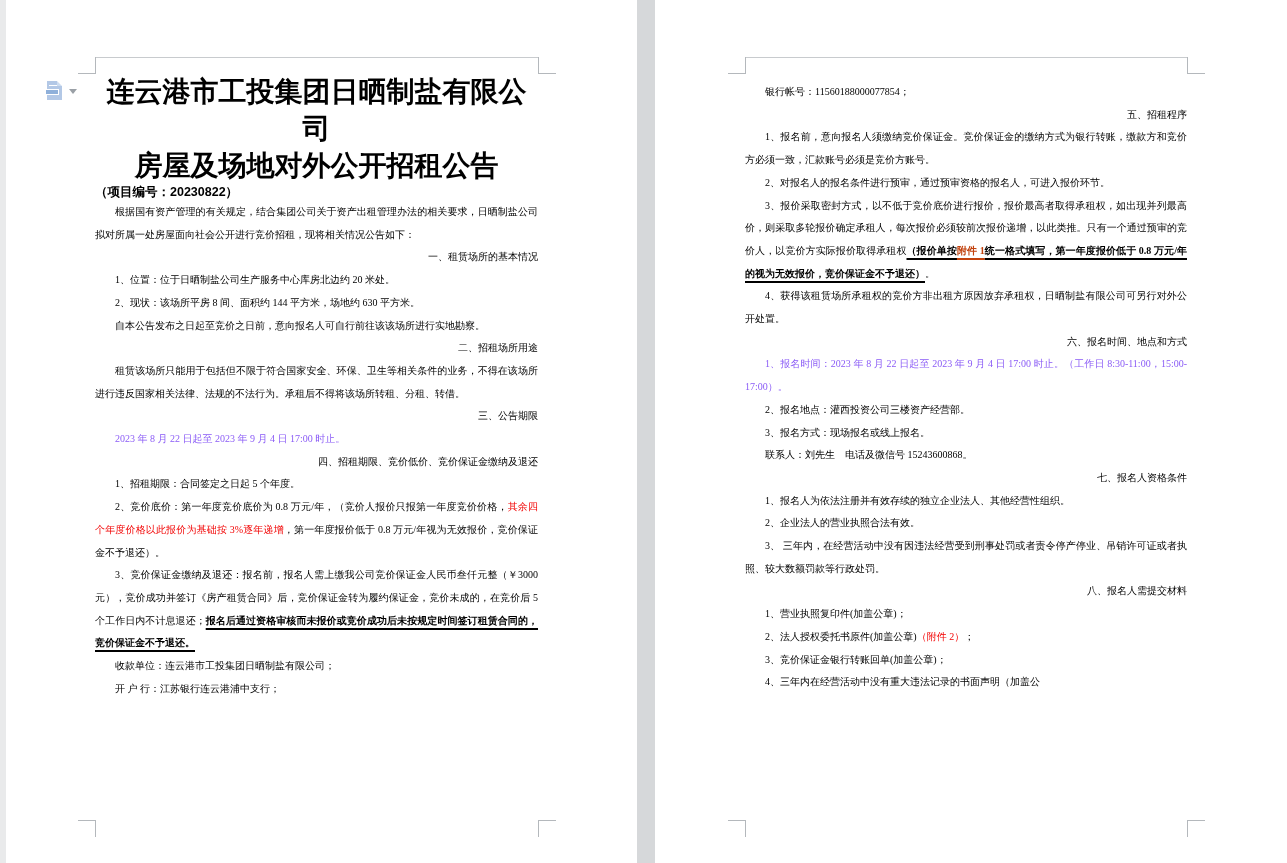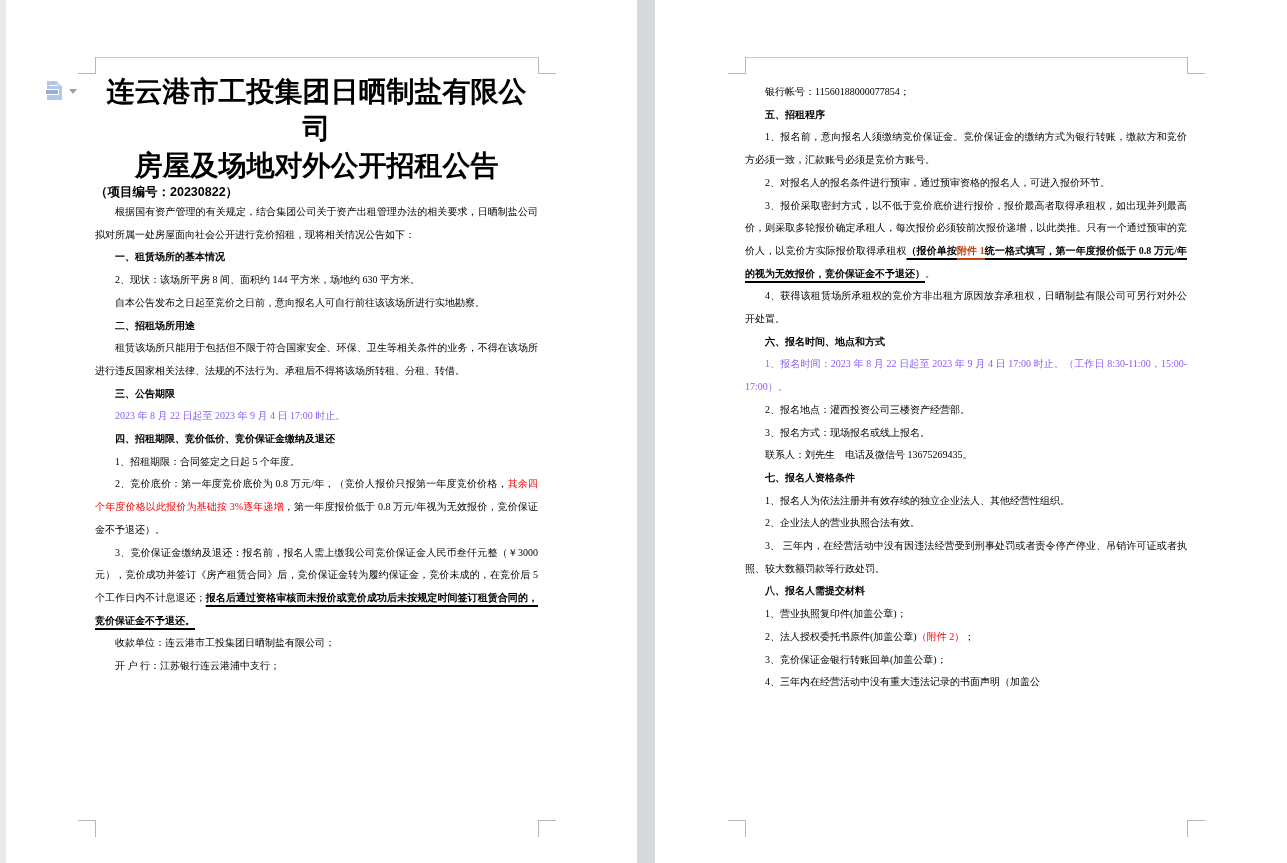--- a/index.html
+++ b/index.html
@@ -57,21 +57,21 @@
   }
   .proj-no{
     margin:0;text-align:left;font-weight:bold;font-size:12.5px;line-height:17px;
     font-family:"Liberation Sans","DejaVu Sans",sans-serif;text-indent:0;
   }
   .para{
     margin:0;font-size:10px;line-height:22.7px;text-indent:2em;text-align:justify;
     word-break:break-all;
   }
   .para.heading{
-    font-weight:bold;font-family:"Liberation Sans","DejaVu Sans",sans-serif;text-align:left;
+    font-weight:normal;font-family:"Liberation Sans","DejaVu Sans",sans-serif;text-align:right;
   }
   .sg-n{}
   .sg-red{color:#f20000;}
   .sg-blue{color:#8b5cf6;}
   .sg-bu{font-weight:bold;text-decoration:underline;text-underline-offset:4px;text-decoration-thickness:1.5px;}
   .sg-rbu{color:#c2410c;font-weight:bold;text-decoration:underline;text-underline-offset:4px;text-decoration-thickness:1.5px;}
 </style>
 </head>
 <body>
 
@@ -88,20 +88,21 @@
     <span class="pi-caret"></span>
   </div>
 
   <div class="content">
     <p class="doc-title">连云港市工投集团日晒制盐有限公司</p>
     <p class="doc-title">房屋及场地对外公开招租公告</p>
     <p class="proj-no">（项目编号：20230822）</p>
     <div>
         <p class="para body"><span class="sg-n">根据国有资产管理的有关规定，结合集团公司关于资产出租管理办法的相关要求，日晒制盐公司拟对所属一处房屋面向社会公开进行竞价招租，现将相关情况公告如下：</span></p>
         <p class="para heading"><span class="sg-n">一、租赁场所的基本情况</span></p>
+        <p class="para body"><span class="sg-n">1、位置：位于日晒制盐公司生产服务中心库房北边约 20 米处。</span></p>
         <p class="para body"><span class="sg-n">2、现状：该场所平房 8 间、面积约 144 平方米，场地约 630 平方米。</span></p>
         <p class="para body"><span class="sg-n">自本公告发布之日起至竞价之日前，意向报名人可自行前往该该场所进行实地勘察。</span></p>
         <p class="para heading"><span class="sg-n">二、招租场所用途</span></p>
         <p class="para body"><span class="sg-n">租赁该场所只能用于包括但不限于符合国家安全、环保、卫生等相关条件的业务，不得在该场所进行违反国家相关法律、法规的不法行为。承租后不得将该场所转租、分租、转借。</span></p>
         <p class="para heading"><span class="sg-n">三、公告期限</span></p>
         <p class="para body"><span class="sg-blue">2023 年 8 月 22 日起至 2023 年 9 月 4 日 17:00 时止。</span></p>
         <p class="para heading"><span class="sg-n">四、招租期限、竞价低价、竞价保证金缴纳及退还</span></p>
         <p class="para body"><span class="sg-n">1、招租期限：合同签定之日起 5 个年度。</span></p>
         <p class="para body"><span class="sg-n">2、竞价底价：第一年度竞价底价为 0.8 万元/年，（竞价人报价只报第一年度竞价价格，</span><span class="sg-red">其余四个年度价格以此报价为基础按 3%逐年递增</span><span class="sg-n">，第一年度报价低于 0.8 万元/年视为无效报价，竞价保证金不予退还）。</span></p>
         <p class="para body"><span class="sg-n">3、竞价保证金缴纳及退还：报名前，报名人需上缴我公司竞价保证金人民币叁仟元整（￥3000 元），竞价成功并签订《房产租赁合同》后，竞价保证金转为履约保证金，竞价未成的，在竞价后 5 个工作日内不计息退还；</span><span class="sg-bu">报名后通过资格审核而未报价或竞价成功后未按规定时间签订租赁合同的，竞价保证金不予退还。</span></p>
@@ -125,21 +126,21 @@
         <p class="para body"><span class="sg-n">银行帐号：11560188000077854；</span></p>
         <p class="para heading"><span class="sg-n">五、招租程序</span></p>
         <p class="para body"><span class="sg-n">1、报名前，意向报名人须缴纳竞价保证金。竞价保证金的缴纳方式为银行转账，缴款方和竞价方必须一致，汇款账号必须是竞价方账号。</span></p>
         <p class="para body"><span class="sg-n">2、对报名人的报名条件进行预审，通过预审资格的报名人，可进入报价环节。</span></p>
         <p class="para body"><span class="sg-n">3、报价采取密封方式，以不低于竞价底价进行报价，报价最高者取得承租权，如出现并列最高价，则采取多轮报价确定承租人，每次报价必须较前次报价递增，以此类推。只有一个通过预审的竞价人，以竞价方实际报价取得承租权</span><span class="sg-bu">（报价单按</span><span class="sg-rbu">附件 1</span><span class="sg-bu">统一格式填写，第一年度报价低于 0.8 万元/年的视为无效报价，竞价保证金不予退还）</span><span class="sg-n">。</span></p>
         <p class="para body"><span class="sg-n">4、获得该租赁场所承租权的竞价方非出租方原因放弃承租权，日晒制盐有限公司可另行对外公开处置。</span></p>
         <p class="para heading"><span class="sg-n">六、报名时间、地点和方式</span></p>
         <p class="para body"><span class="sg-blue">1、报名时间：2023 年 8 月 22 日起至 2023 年 9 月 4 日 17:00 时止。（工作日 8:30-11:00，15:00-17:00）。</span></p>
         <p class="para body"><span class="sg-n">2、报名地点：灌西投资公司三楼资产经营部。</span></p>
         <p class="para body"><span class="sg-n">3、报名方式：现场报名或线上报名。</span></p>
-        <p class="para body"><span class="sg-n">联系人：刘先生　电话及微信号 13675269435。</span></p>
+        <p class="para body"><span class="sg-n">联系人：刘先生　电话及微信号 15243600868。</span></p>
         <p class="para heading"><span class="sg-n">七、报名人资格条件</span></p>
         <p class="para body"><span class="sg-n">1、报名人为依法注册并有效存续的独立企业法人、其他经营性组织。</span></p>
         <p class="para body"><span class="sg-n">2、企业法人的营业执照合法有效。</span></p>
         <p class="para body"><span class="sg-n">3、 三年内，在经营活动中没有因违法经营受到刑事处罚或者责令停产停业、吊销许可证或者执照、较大数额罚款等行政处罚。</span></p>
         <p class="para heading"><span class="sg-n">八、报名人需提交材料</span></p>
         <p class="para body"><span class="sg-n">1、营业执照复印件(加盖公章)；</span></p>
         <p class="para body"><span class="sg-n">2、法人授权委托书原件(加盖公章)</span><span class="sg-red">（附件 2）</span><span class="sg-n">；</span></p>
         <p class="para body"><span class="sg-n">3、竞价保证金银行转账回单(加盖公章)；</span></p>
         <p class="para body"><span class="sg-n">4、三年内在经营活动中没有重大违法记录的书面声明（加盖公</span></p>
       </div>

